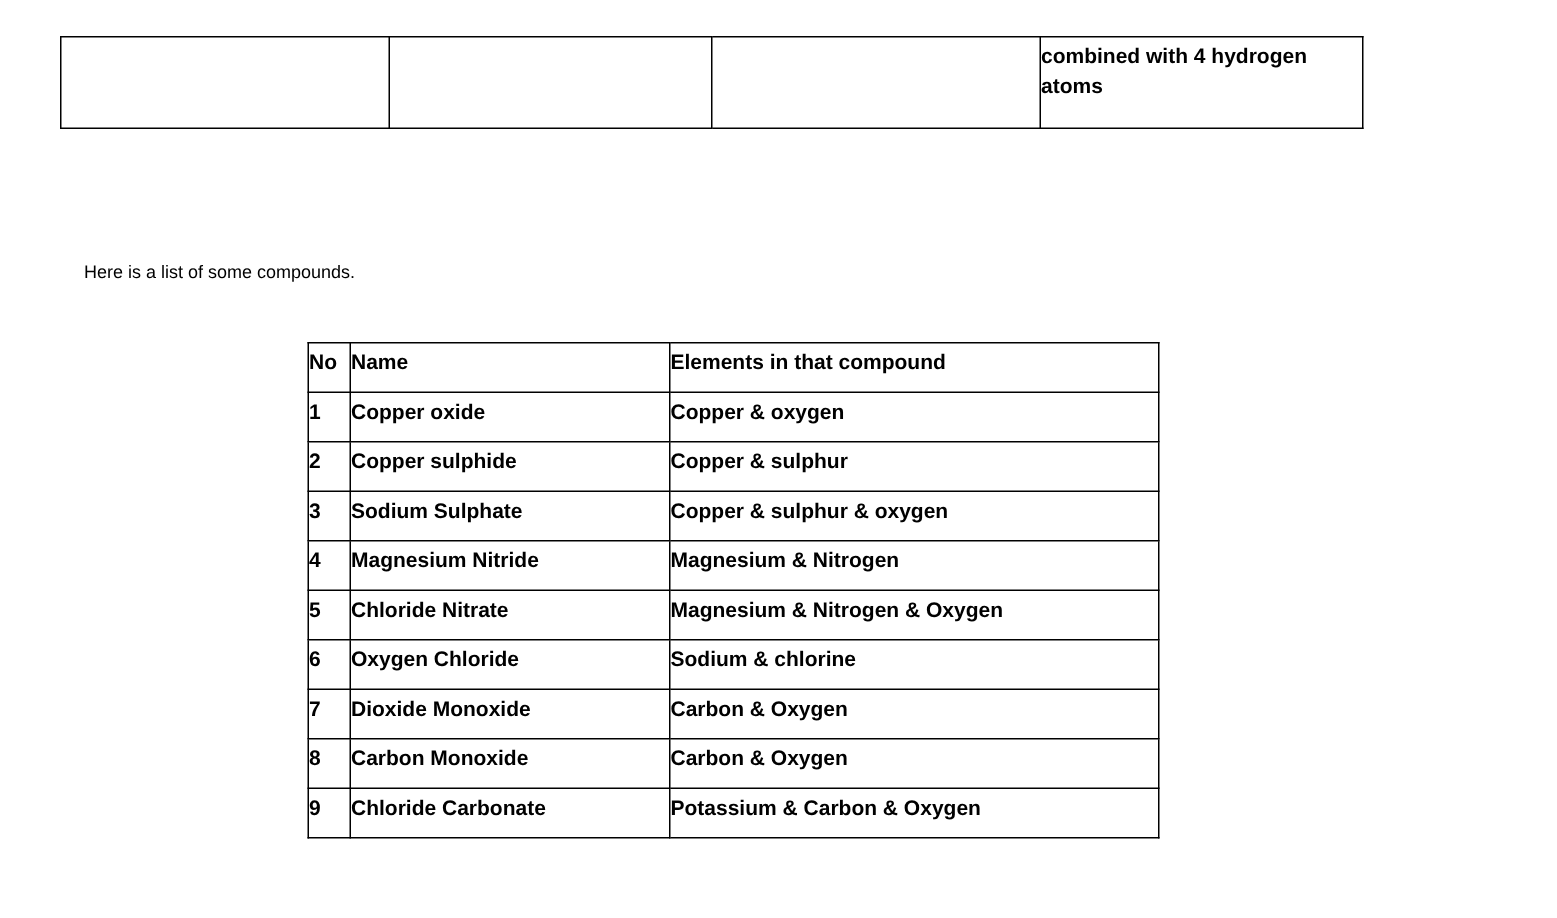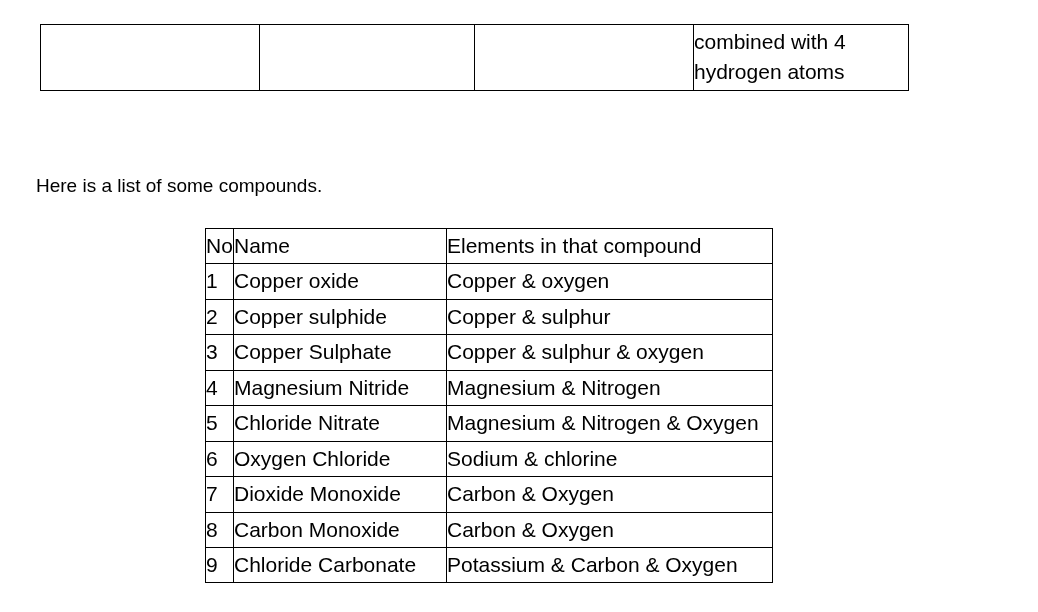--- a/index.html
+++ b/index.html
@@ -23,40 +23,40 @@
     top: 24px;
     width: 870px;
   }
   table.doc-table {
     border-collapse: collapse;
     table-layout: fixed;
   }
   table.doc-table td, table.doc-table th {
     border: 1px solid #000000;
     padding: 2px 0;
-    font-size: 21px;
+    font-size: 14px;
     line-height: 1.45;
     vertical-align: top;
-    font-weight: normal;
+    font-weight: bold;
     text-align: left;
   }
   .top-table td {
     height: 56px;
   }
   .top-table .c1 { width: 218px; }
   .top-table .c2 { width: 214px; }
   .top-table .c3 { width: 218px; }
   .top-table .c4 { width: 214px; }
 
   
   .intro-para {
     position: absolute;
-    left: 36px;
+    left: 56px;
     top: 172px;
-    font-size: 19px;
+    font-size: 12px;
     line-height: 1.5;
   }
 
   
   .compounds-wrap {
     position: absolute;
     left: 205px;
     top: 228px;
   }
   .compounds td {
@@ -98,21 +98,21 @@
         <td class="col-name">Copper oxide</td>
         <td class="col-el">Copper &amp; oxygen</td>
       </tr>
       <tr>
         <td class="col-no">2</td>
         <td class="col-name">Copper sulphide</td>
         <td class="col-el">Copper &amp; sulphur</td>
       </tr>
       <tr>
         <td class="col-no">3</td>
-        <td class="col-name">Copper Sulphate</td>
+        <td class="col-name">Sodium Sulphate</td>
         <td class="col-el">Copper &amp; sulphur &amp; oxygen</td>
       </tr>
       <tr>
         <td class="col-no">4</td>
         <td class="col-name">Magnesium Nitride</td>
         <td class="col-el">Magnesium &amp; Nitrogen</td>
       </tr>
       <tr>
         <td class="col-no">5</td>
         <td class="col-name">Chloride Nitrate</td>

